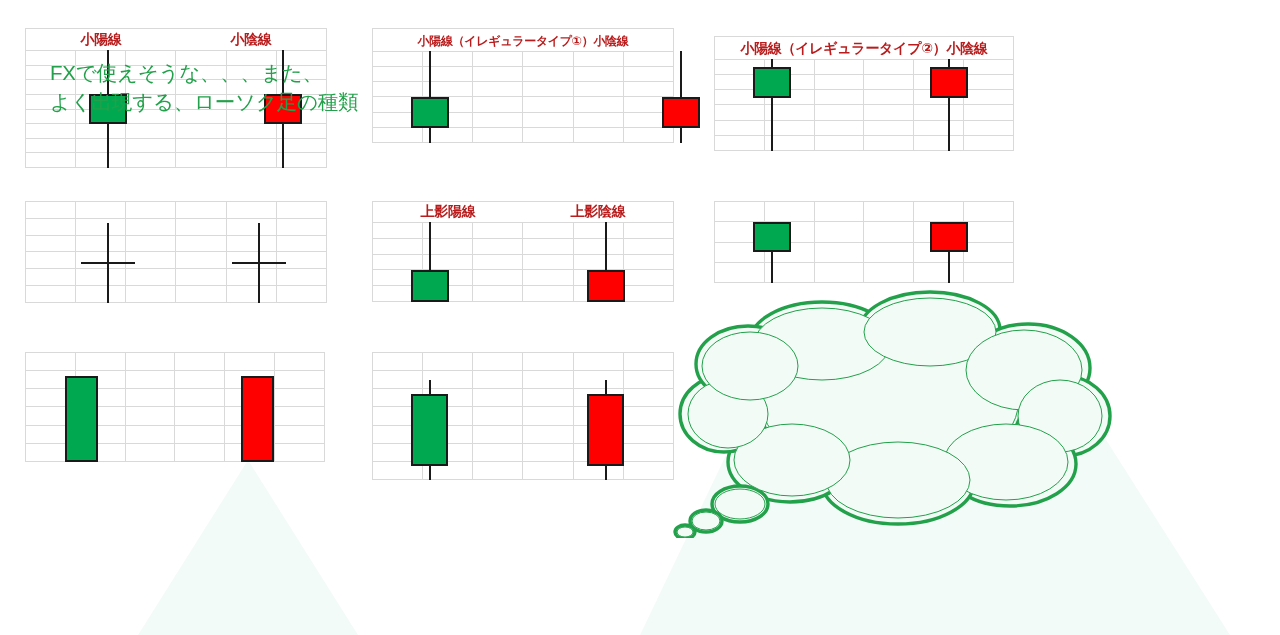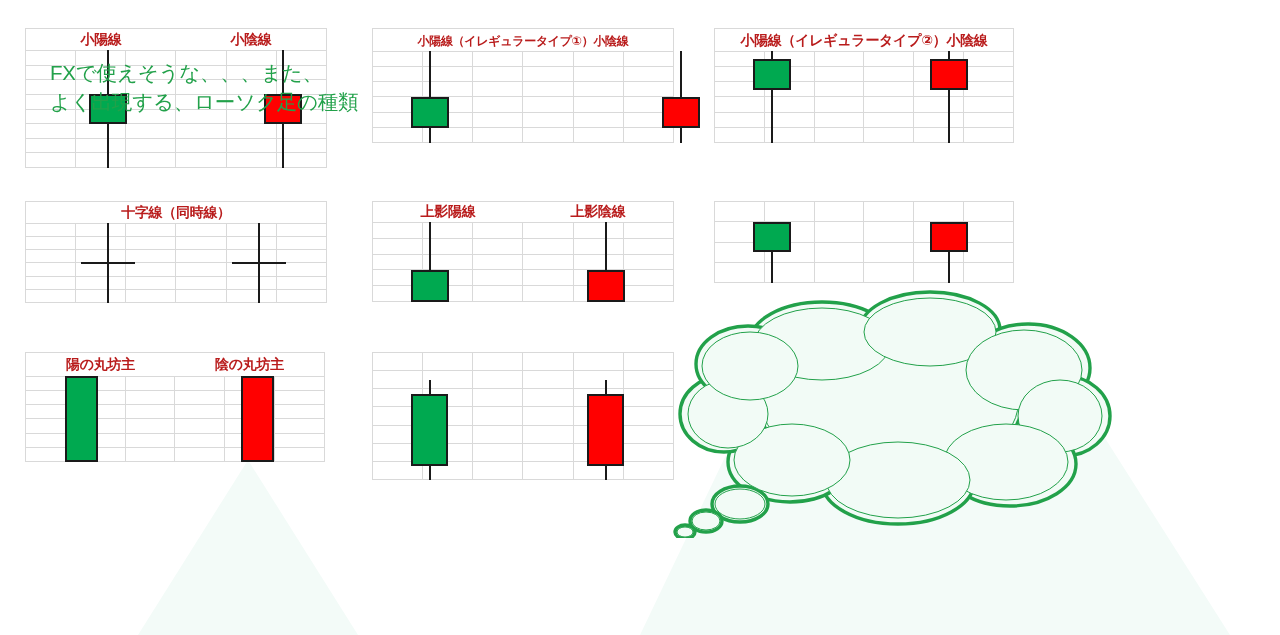--- a/index.html
+++ b/index.html
@@ -209,21 +209,21 @@
       <div class="wick" style="top: 0px; height: 92px; background: rgb(26, 26, 26);"></div>
       <div class="body up" style="top: 46px; height: 31px; background: rgb(0, 169, 80); border-color: rgb(26, 26, 26);"></div>
     </div>
     <div class="candle" style="left:290px; width:38px; top:0; height:92px;">
       <div class="wick" style="top: 0px; height: 92px; background: rgb(26, 26, 26);"></div>
       <div class="body down" style="top: 46px; height: 31px; background: rgb(255, 0, 0); border-color: rgb(26, 26, 26);"></div>
     </div>
   </div>
 </div>
 
-<div class="panel" id="panel2" style="left:714px; top:28px; width:300px; height:115px;">
+<div class="panel" id="panel2" style="left:714px; top:36px; width:300px; height:115px;">
   <table class="ptable">
     <tbody>
         <tr class="hdr">
       <td colspan="6" style="height: 23px; border-color: rgb(217, 217, 217);">
         <span style="font-size:14px;">小陽線（イレギュラータイプ②）小陰線</span>
       </td>
     </tr>
     <tr>
           <td style="border-color: rgb(217, 217, 217);"></td>
           <td style="border-color: rgb(217, 217, 217);"></td>
@@ -282,25 +282,20 @@
     <div class="candle" style="left:216px; width:38px; top:0; height:92px;">
       <div class="wick" style="top: 0px; height: 92px; background: rgb(26, 26, 26);"></div>
       <div class="body down" style="top: 8px; height: 31px; background: rgb(255, 0, 0); border-color: rgb(26, 26, 26);"></div>
     </div>
   </div>
 </div>
 
 <div class="panel" id="panel3" style="left:25px; top:201px; width:302px; height:102px;">
   <table class="ptable">
     <tbody>
-        <tr class="hdr">
-      <td colspan="6" style="height: 22px; border-color: rgb(217, 217, 217);">
-        <span style="font-size:14px;">十字線（同時線）</span>
-      </td>
-    </tr>
     <tr>
           <td style="border-color: rgb(217, 217, 217);"></td>
           <td style="border-color: rgb(217, 217, 217);"></td>
           <td style="border-color: rgb(217, 217, 217);"></td>
           <td style="border-color: rgb(217, 217, 217);"></td>
           <td style="border-color: rgb(217, 217, 217);"></td>
           <td style="border-color: rgb(217, 217, 217);"></td>
         </tr>
     <tr>
           <td style="border-color: rgb(217, 217, 217);"></td>
@@ -466,28 +461,20 @@
     <div class="candle" style="left:216px; width:38px; top:0; height:61px;">
       <div class="wick" style="top: 0px; height: 61px; background: rgb(26, 26, 26);"></div>
       <div class="body down" style="top: 0px; height: 30px; background: rgb(255, 0, 0); border-color: rgb(26, 26, 26);"></div>
     </div>
   </div>
 </div>
 
 <div class="panel" id="panel6" style="left:25px; top:352px; width:300px; height:110px;">
   <table class="ptable">
     <tbody>
-        <tr class="hdr">
-      <td colspan="6" style="height: 24px; border-color: rgb(217, 217, 217);">
-        <div class="hdrflex">
-          <span class="hdrcell" style="width:50%; font-size:14px;">陽の丸坊主</span>
-          <span class="hdrcell" style="width:50%; font-size:14px;">陰の丸坊主</span>
-        </div>
-      </td>
-    </tr>
     <tr>
           <td style="border-color: rgb(217, 217, 217);"></td>
           <td style="border-color: rgb(217, 217, 217);"></td>
           <td style="border-color: rgb(217, 217, 217);"></td>
           <td style="border-color: rgb(217, 217, 217);"></td>
           <td style="border-color: rgb(217, 217, 217);"></td>
           <td style="border-color: rgb(217, 217, 217);"></td>
         </tr>
     <tr>
           <td style="border-color: rgb(217, 217, 217);"></td>

